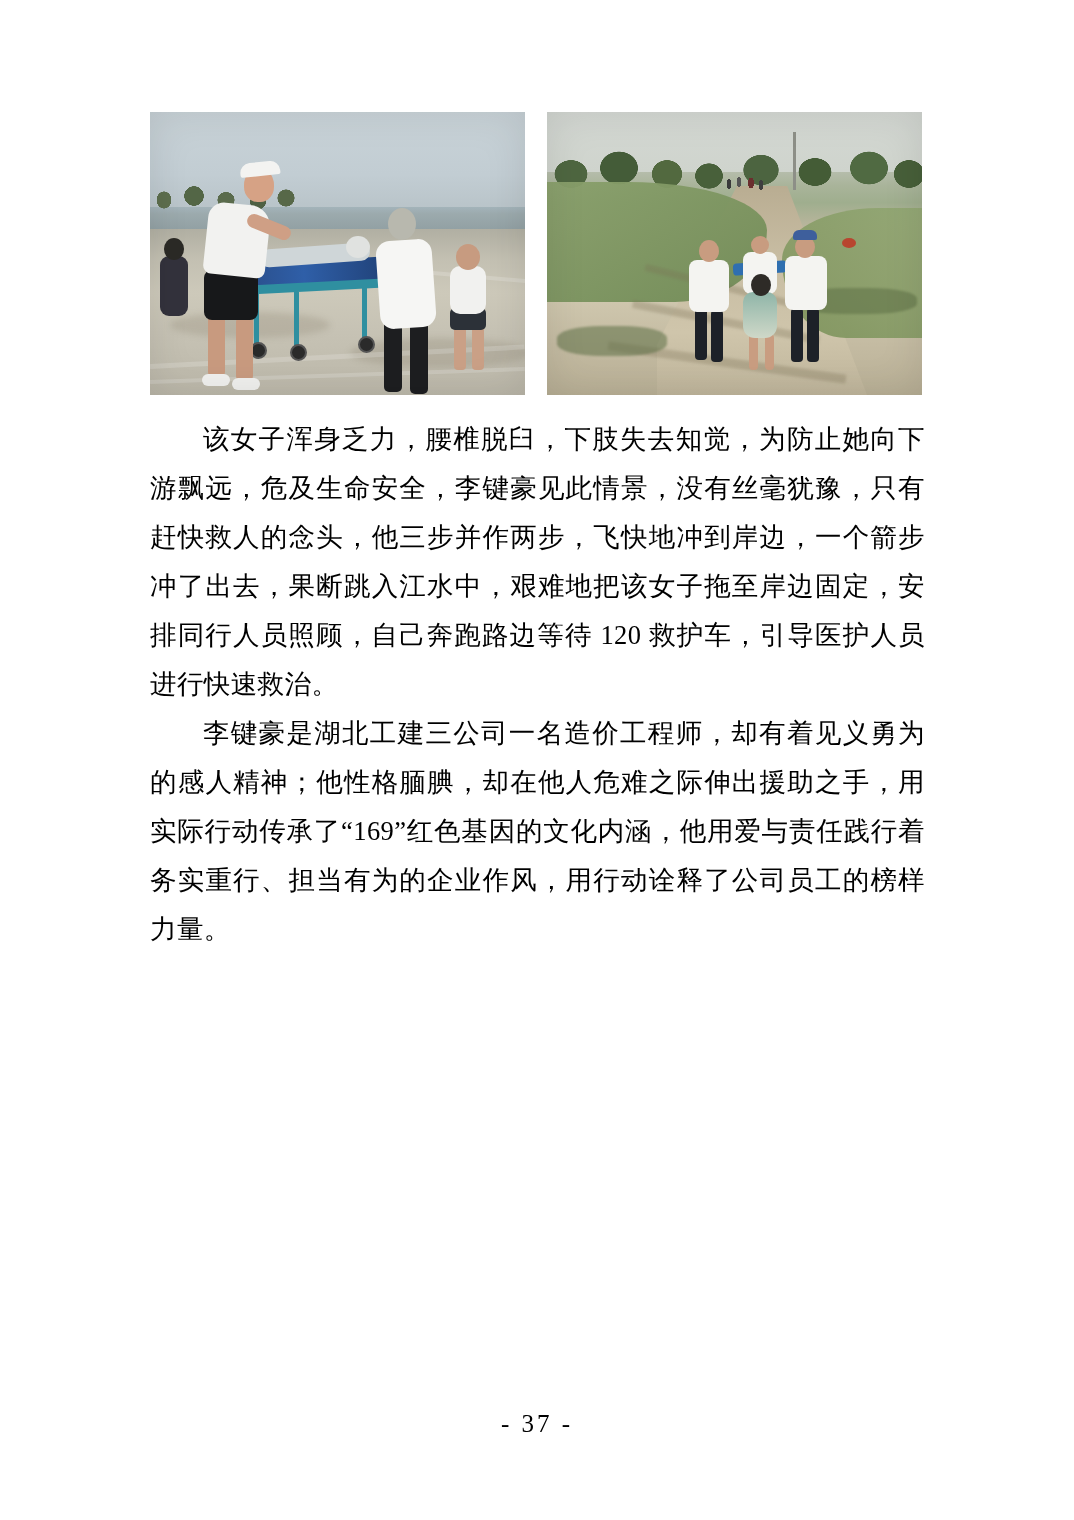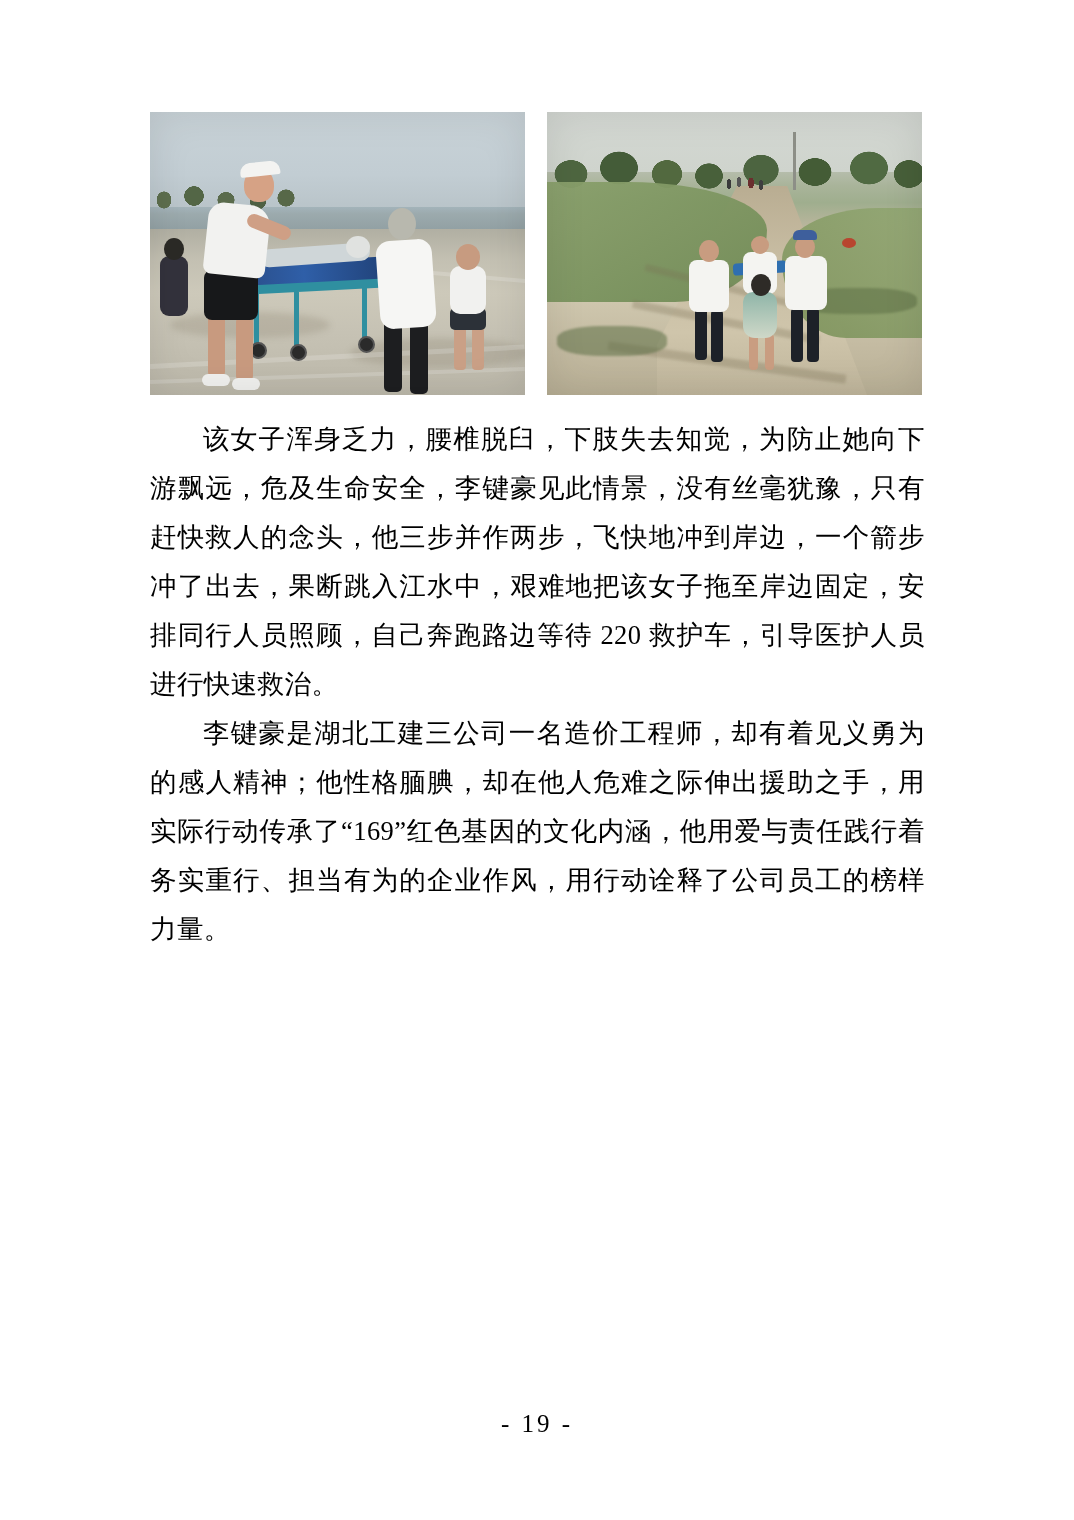--- a/index.html
+++ b/index.html
@@ -479,21 +479,21 @@
         <div class="child-leg" style="left:218px; top:222px;"></div>
         <div class="child-dress"></div>
         <div class="child-head"></div>
 
         <div class="photo-vignette"></div>
       </div>
 
     </div>
 
     <div class="body-text">
-      <p>该女子浑身乏力，腰椎脱臼，下肢失去知觉，为防止她向下游飘远，危及生命安全，李键豪见此情景，没有丝毫犹豫，只有赶快救人的念头，他三步并作两步，飞快地冲到岸边，一个箭步冲了出去，果断跳入江水中，艰难地把该女子拖至岸边固定，安排同行人员照顾，自己奔跑路边等待 220 救护车，引导医护人员进行快速救治。</p>
+      <p>该女子浑身乏力，腰椎脱臼，下肢失去知觉，为防止她向下游飘远，危及生命安全，李键豪见此情景，没有丝毫犹豫，只有赶快救人的念头，他三步并作两步，飞快地冲到岸边，一个箭步冲了出去，果断跳入江水中，艰难地把该女子拖至岸边固定，安排同行人员照顾，自己奔跑路边等待 120 救护车，引导医护人员进行快速救治。</p>
       <p>李键豪是湖北工建三公司一名造价工程师，却有着见义勇为的感人精神；他性格腼腆，却在他人危难之际伸出援助之手，用实际行动传承了“169”红色基因的文化内涵，他用爱与责任践行着务实重行、担当有为的企业作风，用行动诠释了公司员工的榜样力量。</p>
     </div>
 
   </div>
 
-  <div class="page-number">- 19 -</div>
+  <div class="page-number">- 37 -</div>
 
 </div>
 
 </body></html>

